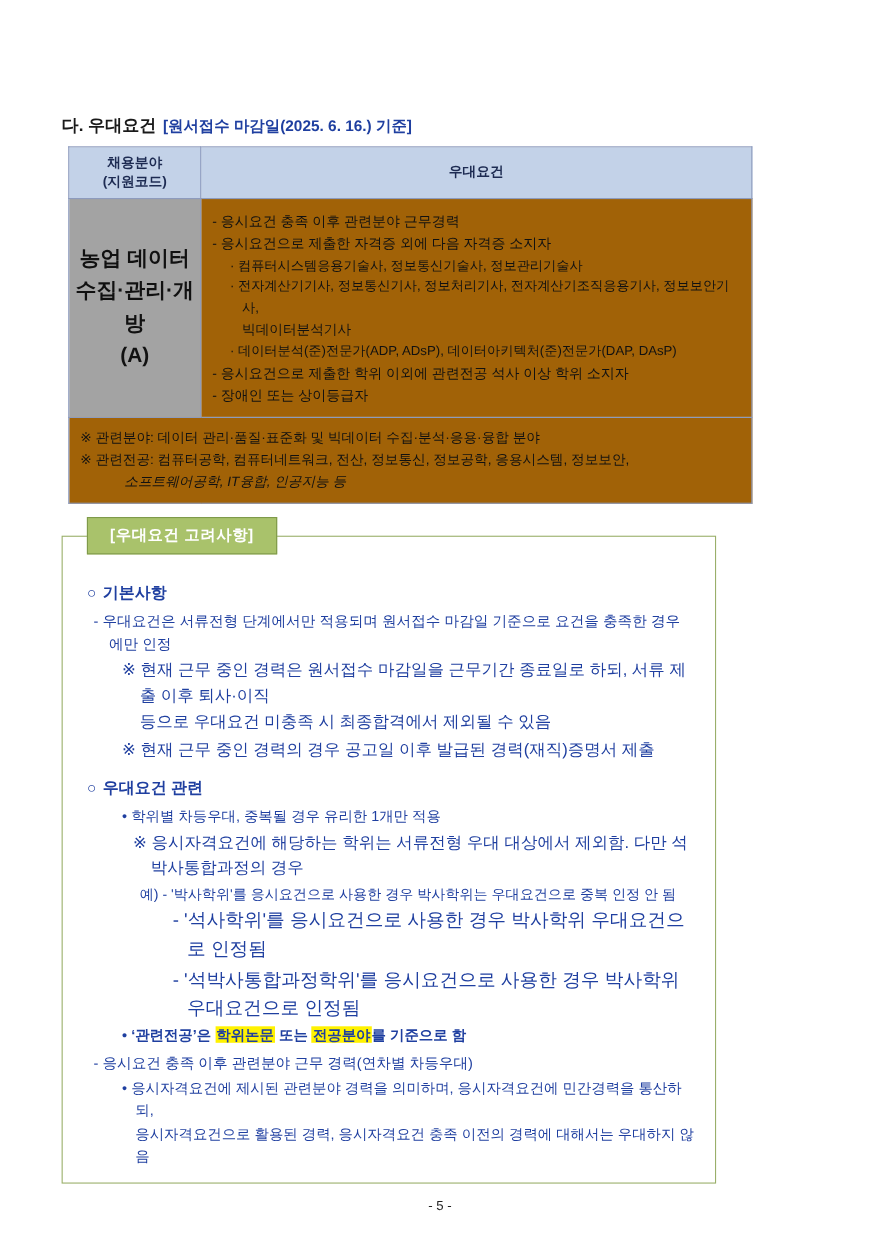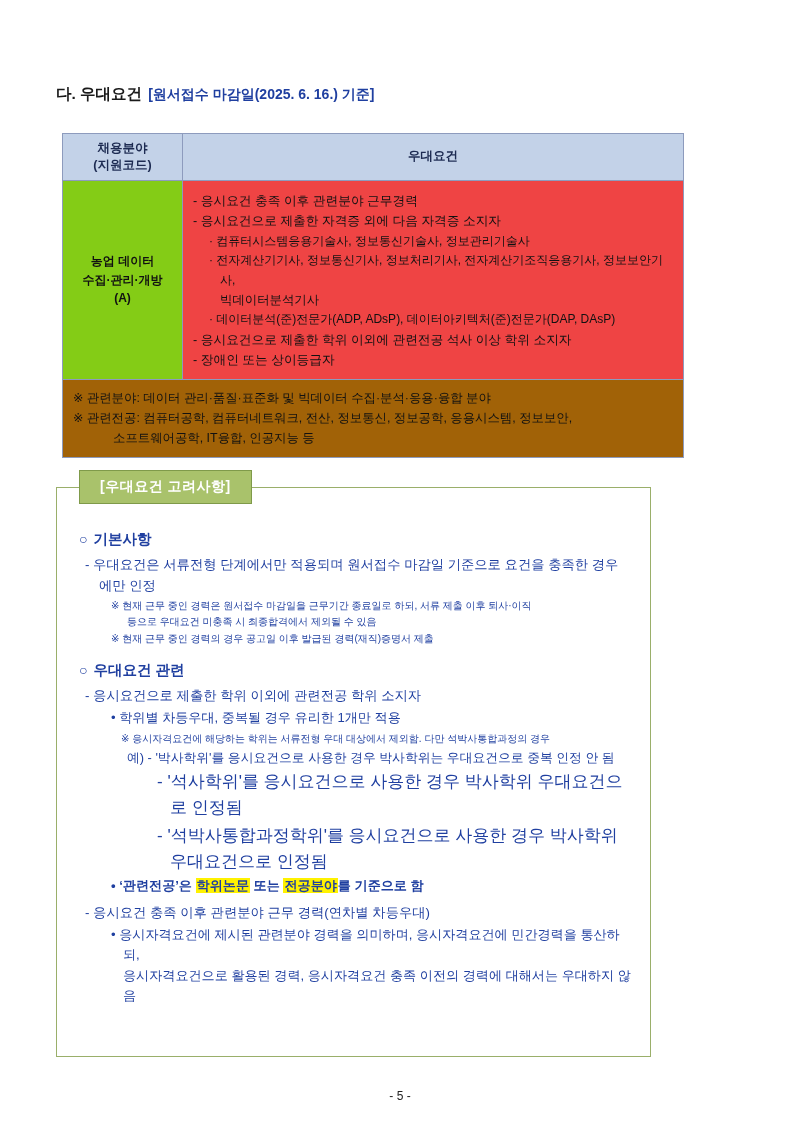--- a/index.html
+++ b/index.html
@@ -19,21 +19,21 @@
     position: relative;
     width: 800px;
     height: 1131px;
     box-sizing: border-box;
     padding: 0 56px;
   }
 
   
   .heading {
     position: absolute;
-    top: 84px;
+    top: 104px;
     left: 56px;
     right: 56px;
     font-size: 15.5px;
     font-weight: bold;
     color: #1a1a1a;
     white-space: nowrap;
   }
   .heading .h-note {
     color: #1f3fa0;
     font-size: 14px;
@@ -62,29 +62,29 @@
     font-size: 12.5px;
     padding: 6px 4px;
     text-align: center;
     line-height: 1.35;
   }
   .col-field { width: 120px; }
 
   .cell-field {
     text-align: center;
     font-weight: bold;
-    font-size: 12px;
+    font-size: 19px;
     line-height: 1.55;
     color: #111;
     padding: 6px 4px;
-    background: #84cc16;
+    background: #a3a3a3;
   }
   .cell-pref {
     padding: 10px 10px 8px 10px;
-    background: #ef4444;
+    background: #a16207;
     vertical-align: top;
   }
   .pref-list {
     margin: 0;
     padding: 0;
     list-style: none;
     font-size: 12.7px;
     line-height: 1.62;
     color: #111;
   }
@@ -114,20 +114,21 @@
     line-height: 1.62;
     color: #111;
   }
   .note-list > li {
     padding-left: 16px;
     text-indent: -16px;
   }
   .note-list li.cont {
     padding-left: 40px;
     text-indent: 0;
+    font-style: italic;
   }
 
   
   .consider {
     position: absolute;
     top: 487px;
     left: 56px;
     width: 595px;
     border: 1px solid #9aaf6a;
     box-sizing: border-box;
@@ -161,21 +162,21 @@
   .lvl1 {
     font-size: 13.3px;
     color: #1f3fa0;
     line-height: 1.55;
     margin: 0 0 2px 14px;
     padding-left: 14px;
     text-indent: -14px;
   }
   .lvl1 .cont { display:block; text-indent: 0; padding-left: 0; }
   .lvl-note {
-    font-size: 10px;
+    font-size: 15px;
     color: #1f3fa0;
     line-height: 1.55;
     margin: 0 0 2px 40px;
     padding-left: 16px;
     text-indent: -16px;
   }
   .lvl-note .cont { display:block; text-indent: 0; padding-left: 0; }
   .lvl-bullet {
     font-size: 13.1px;
     color: #1f3fa0;
@@ -297,21 +298,20 @@
     <div class="lvl-note">
       <span>※ 현재 근무 중인 경력은 원서접수 마감일을 근무기간 종료일로 하되, 서류 제출 이후 퇴사·이직</span>
       <span class="cont">등으로 우대요건 미충족 시 최종합격에서 제외될 수 있음</span>
     </div>
     <div class="lvl-note">※ 현재 근무 중인 경력의 경우 공고일 이후 발급된 경력(재직)증명서 제출</div>
 
     <div class="sec-title" style="margin-top:14px;">
       <span class="ocirc">○</span><span>우대요건 관련</span>
     </div>
 
-    <div class="lvl1">- 응시요건으로 제출한 학위 이외에 관련전공 학위 소지자</div>
     <div class="lvl-bullet normal">• 학위별 차등우대, 중복될 경우 유리한 1개만 적용</div>
     <div class="lvl-note" style="margin-left:50px;">
       <span>※ 응시자격요건에 해당하는 학위는 서류전형 우대 대상에서 제외함. 다만 석박사통합과정의 경우</span>
     </div>
     <div class="lvl-ex">예) - '박사학위'를 응시요건으로 사용한 경우 박사학위는 우대요건으로 중복 인정 안 됨</div>
     <div class="lvl-ex2">- '석사학위'를 응시요건으로 사용한 경우 박사학위 우대요건으로 인정됨</div>
     <div class="lvl-ex2">- '석박사통합과정학위'를 응시요건으로 사용한 경우 박사학위 우대요건으로 인정됨</div>
 
     <div class="lvl-bullet">
       <span>• ‘관련전공’은 </span><span class="hl">학위논문</span><span> 또는 </span><span class="hl">전공분야</span><span>를 기준으로 함</span>

